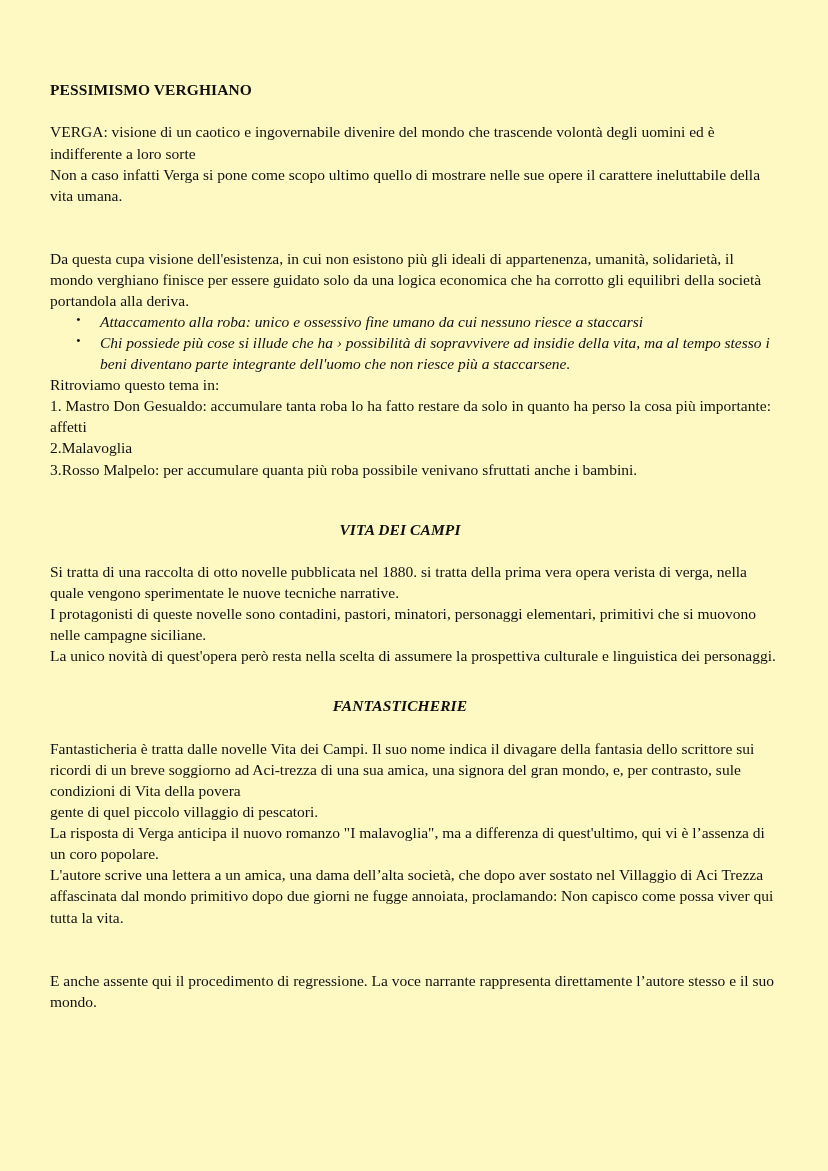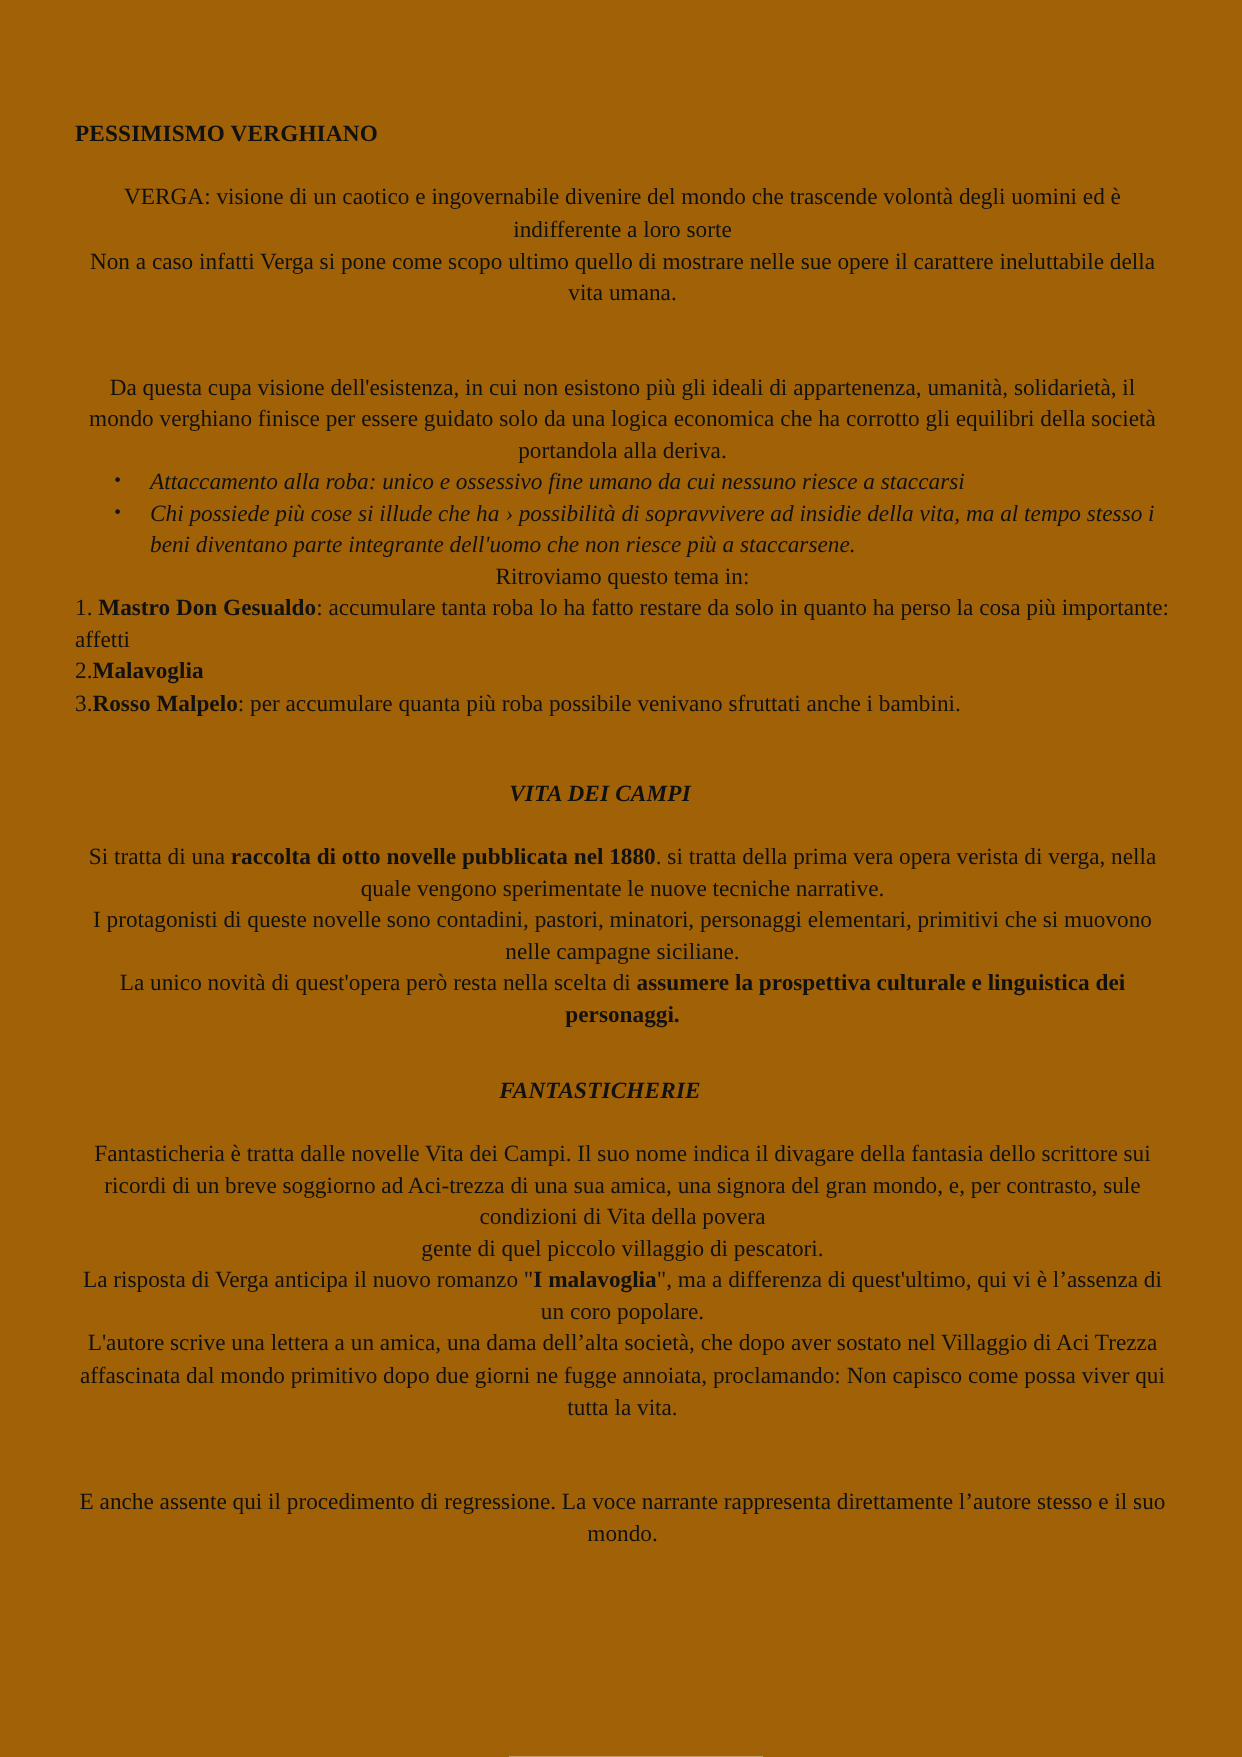--- a/index.html
+++ b/index.html
@@ -11,21 +11,21 @@
     width: 828px;
     height: 1171px;
     font-family: "Liberation Serif", "DejaVu Serif", serif;
     color: #111111;
     overflow: hidden;
   }
   .page {
     position: relative;
     width: 828px;
     height: 1171px;
-    background: #a16207;
+    background: #fef9c3;
     box-sizing: border-box;
     padding: 80px 48px 0 50px;
   }
   .col {
     width: 730px;
   }
   h2.heading {
     font-size: 15.5px;
     font-weight: bold;
     margin: 0;
@@ -34,21 +34,21 @@
   }
   h2.heading.center {
     text-align: center;
     width: 700px;
     font-style: italic;
   }
   p.para {
     font-size: 15.5px;
     line-height: 1.36;
     margin: 0;
-    text-align: center;
+    text-align: left;
   }
   .gap-md { height: 21px; }
   .gap-lg { height: 30px; }
   .gap-xl { height: 40px; }
   ul.bullets {
     margin: 0;
     padding: 0;
     list-style: none;
   }
   ul.bullets li {
@@ -67,21 +67,21 @@
   }
   ol.numlist {
     margin: 0;
     padding: 0;
     list-style: none;
   }
   ol.numlist li {
     font-size: 15.5px;
     line-height: 1.36;
   }
-  b, strong { font-weight: bold; }
+  b, strong { font-weight: normal; }
 </style>
 </head>
 <body>
 
 <div class="page">
   <div class="col">
 
     <h2 class="heading">PESSIMISMO VERGHIANO</h2>
     <div class="gap-md"></div>
     <p class="para">VERGA: visione di un caotico e ingovernabile divenire del mondo che trascende volontà degli uomini ed è indifferente a loro sorte</p>

